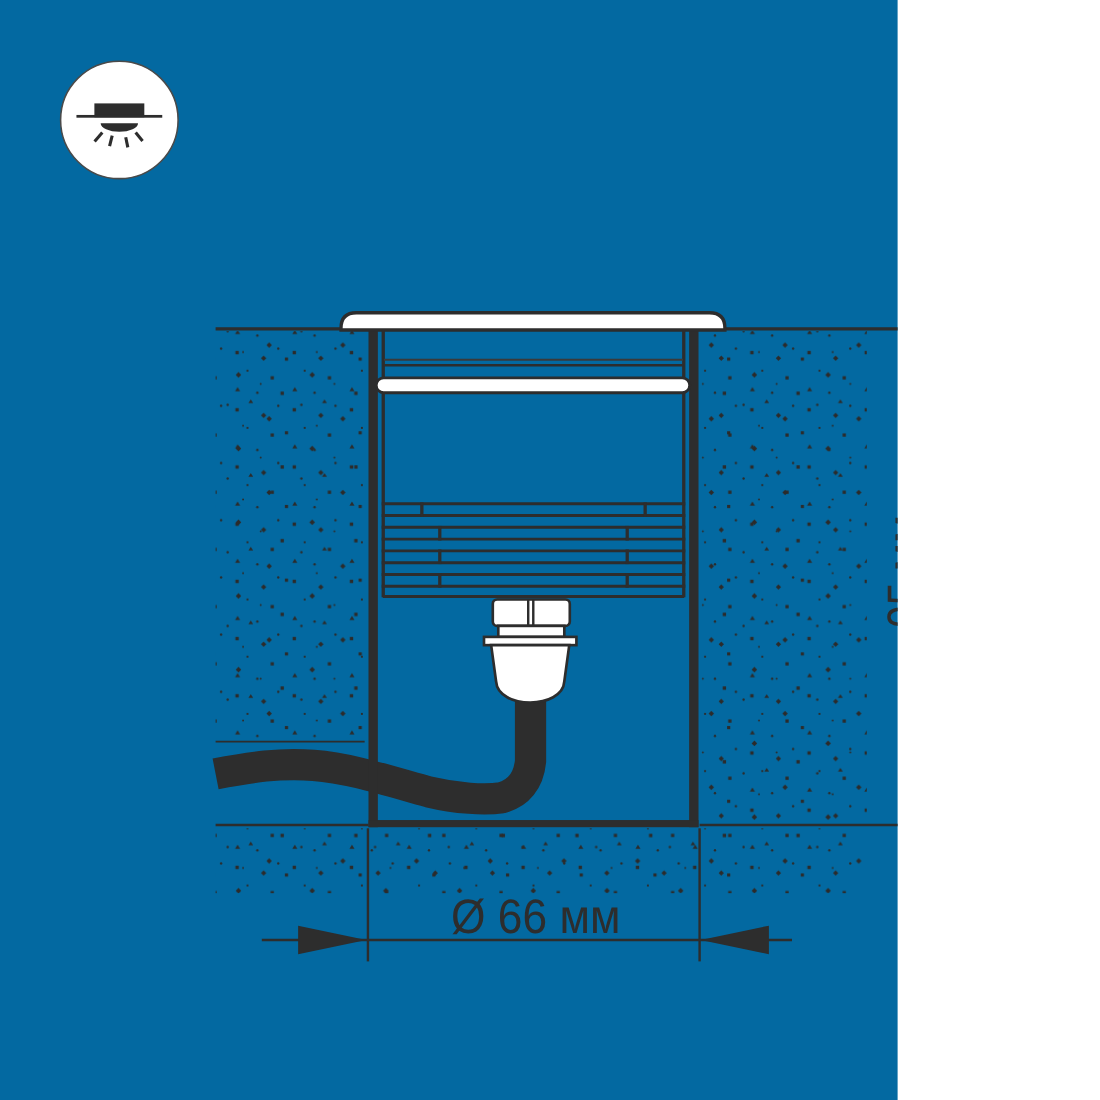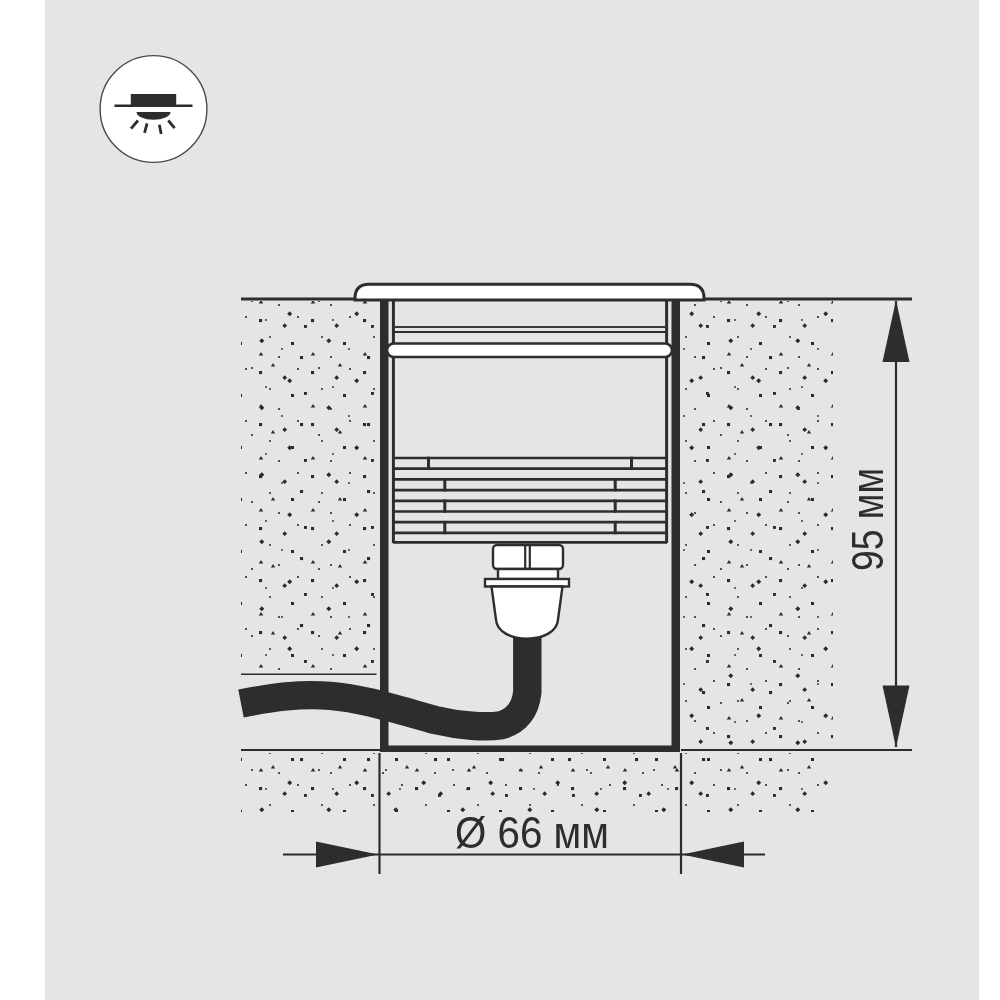--- a/index.html
+++ b/index.html
@@ -1,16 +1,16 @@
 <!DOCTYPE html>
 <html><head>
 <meta charset="utf-8">
 <style>
   html,body{margin:0;padding:0;background:#ffffff;}
-  .page{width:934px;height:1000px;position:relative;background:#e5e5e5;overflow:hidden;margin-left:45px;}
+  .page{width:816px;height:1000px;position:relative;background:#0369a1;overflow:hidden;}
   text{font-family:"Liberation Sans", sans-serif;fill:#2d2d2d;}
 </style>
 </head>
 <body>
 <div class="page">
 <svg width="1000" height="1000" viewBox="0 0 1000 1000">
   <defs>
     <pattern id="stipA" width="52" height="52" patternUnits="userSpaceOnUse">
       <rect x="6" y="7" width="3.1" height="3.1" fill="#2b2b2b"></rect>
       <rect x="30" y="12" width="3.4" height="3.4" fill="#2b2b2b" transform="rotate(45 31.7 13.7)"></rect>

